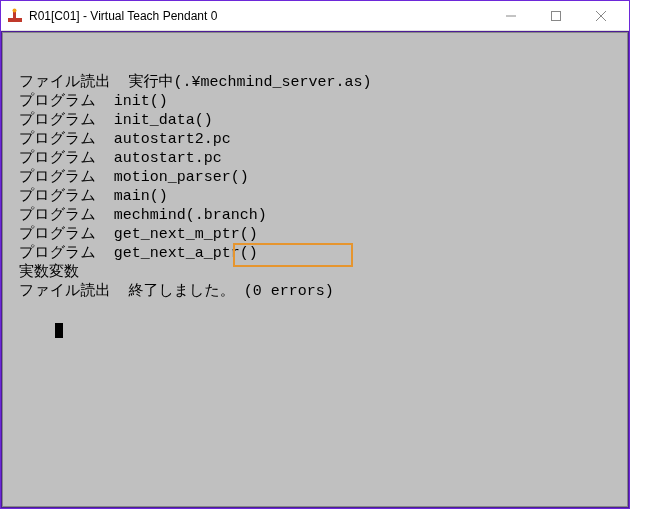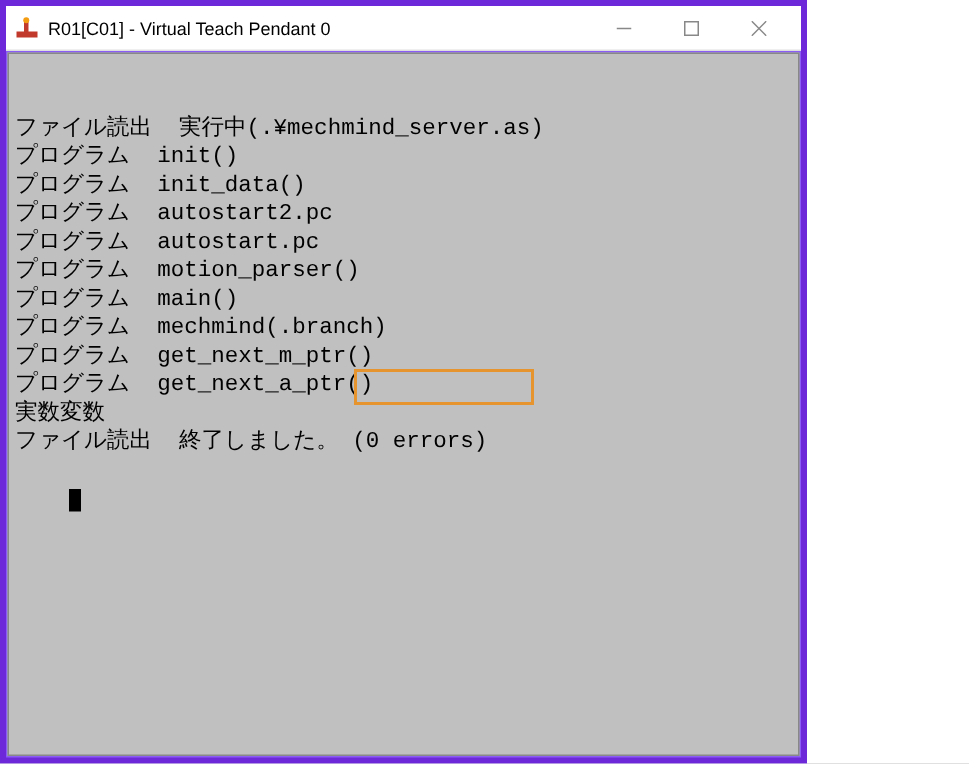--- a/index.html
+++ b/index.html
@@ -1,20 +1,20 @@
 <!DOCTYPE html>
 <html><head>
 <meta charset="utf-8">
 <style>
   * { box-sizing: border-box; margin: 0; padding: 0; }
   html, body { width: 646px; height: 509px; overflow: hidden; font-family: "MS Gothic", "Meiryo", monospace; }
   .window {
-    width: 538px; height: 509px;
-    border: 4px solid #6d28d9;
-    background: #8b5cf6;
+    width: 630px; height: 509px;
+    border: 1px solid #6d28d9;
+    background: #4c1d95;
     display: flex; flex-direction: column;
   }
   .titlebar {
     height: 30px;
     background: #ffffff;
     display: flex; align-items: center;
     padding: 0 6px;
     border-bottom: 1px solid #e0e0e0;
   }
   .titlebar .app-icon {
@@ -48,21 +48,21 @@
   }
   .subheader .sub-left { flex: 1; }
   .subheader .sub-right { }
   .terminal {
     flex: 1;
     background: #c0c0c0;
     color: #000000;
     font-family: "MS Gothic", "Courier New", monospace;
     font-size: 15px;
     line-height: 19px;
-    padding: 2px 4px;
+    padding: 2px 16px;
     white-space: pre;
     position: relative;
     border: 1px solid #888;
     margin: 1px;
   }
   .term-line { white-space: pre; }
   .highlight-box {
     position: absolute;
     border: 2px solid #e6952e;
     pointer-events: none;

